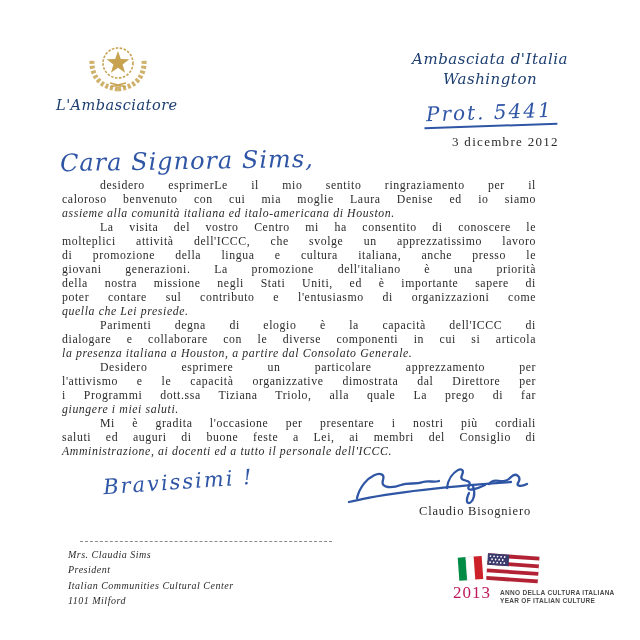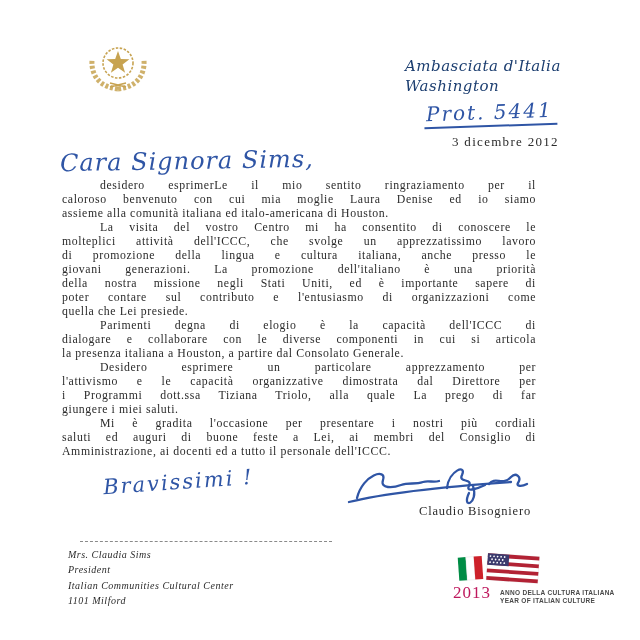--- a/index.html
+++ b/index.html
@@ -11,34 +11,34 @@
   .page{position:relative;width:640px;height:640px;background:#fff;overflow:hidden;
         font-family:"Liberation Serif","DejaVu Serif",serif;}
 
   .typed{color:var(--text);}
   .handwriting{font-family:"DejaVu Serif",serif;font-style:italic;color:var(--ink-blue);}
   .script-navy{font-family:"DejaVu Serif",serif;font-style:italic;color:var(--navy);}
 
   .emblem{position:absolute;left:84px;top:42px;}
   .sender-title{position:absolute;left:56px;top:97px;font-size:14.5px;letter-spacing:0.5px;}
 
-  .embassy{position:absolute;left:405px;top:56px;width:170px;}
+  .embassy{position:absolute;left:405px;top:49px;width:170px;text-align:center;}
   .embassy-line1,.embassy-line2{font-size:15px;line-height:20px;letter-spacing:0.5px;}
 
   .prot{position:absolute;left:424px;top:100px;font-size:20px;letter-spacing:2px;
         padding:0 4px 1px 2px;border-bottom:2px solid var(--ink-blue);transform:rotate(-2deg);}
   .date{position:absolute;left:452px;top:134px;font-size:13px;letter-spacing:1.3px;}
 
   .salutation{position:absolute;left:60px;top:147px;font-size:24px;letter-spacing:1px;transform:rotate(-1deg);}
 
   .body-text{position:absolute;left:62px;top:178px;width:474px;font-size:11.8px;
              line-height:14px;letter-spacing:0.6px;}
   .ln{text-align:justify;text-align-last:justify;}
   .ln.ind{text-indent:38px;}
-  .ln.last{text-align-last:left;}
+  .ln.last{text-align-last:left;font-style:italic;}
 
   .note{position:absolute;left:103px;top:470px;font-size:21px;letter-spacing:2px;transform:rotate(-4deg);}
 
   .signature{position:absolute;left:343px;top:460px;}
   .sig-stroke{fill:none;stroke:var(--ink-blue);stroke-width:2.3;stroke-linecap:round;stroke-linejoin:round;}
   .sig-name{position:absolute;left:419px;top:504px;font-size:12.5px;letter-spacing:0.8px;}
 
   .dash-line{position:absolute;left:80px;top:541px;width:252px;border-top:1.5px dashed #8a8a8a;}
 
   .recipient{position:absolute;left:68px;top:547px;font-size:10px;line-height:15.3px;letter-spacing:0.5px;font-style:italic;}
@@ -68,20 +68,21 @@
 <div class="page">
 
   <svg class="emblem" width="68" height="50" viewBox="0 0 68 50" aria-hidden="true">
     <path class="wreath" d="M34,47 C16,45 7,34 8,18"></path>
     <path class="wreath" d="M34,47 C52,45 61,34 60,18"></path>
     <circle class="ring" cx="34" cy="21" r="15"></circle>
     <path class="star" d="M34,9 L36.8,17.1 L45.4,17.3 L38.6,22.5 L41.1,30.7 L34,25.8 L26.9,30.7 L29.4,22.5 L22.6,17.3 L31.2,17.1 Z"></path>
     <path class="ribbon" d="M26,45 L42,41 M26,41 L42,45"></path>
   </svg>
 
+  <div class="sender-title script-navy">L'Ambasciatore</div>
 
   <div class="embassy">
     <div class="embassy-line1 script-navy">Ambasciata d'Italia</div>
     <div class="embassy-line2 script-navy">Washington</div>
   </div>
 
   <div class="prot handwriting">Prot. 5441</div>
 
   <div class="date typed">3 dicembre 2012</div>
 

